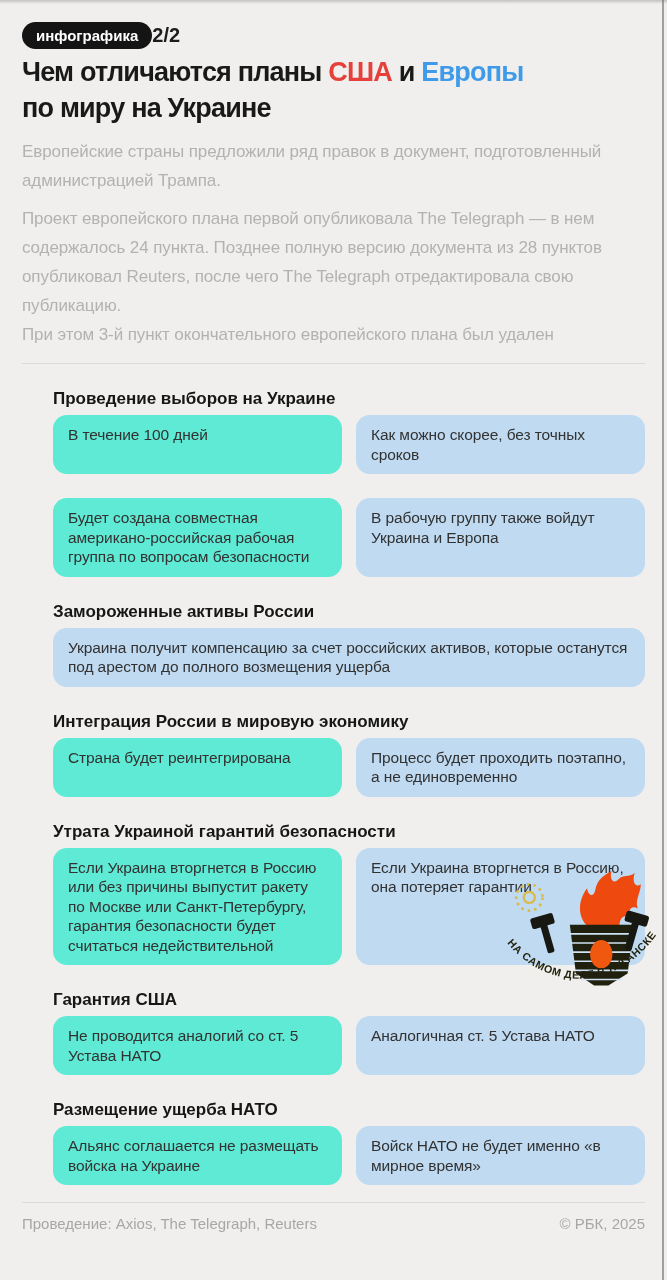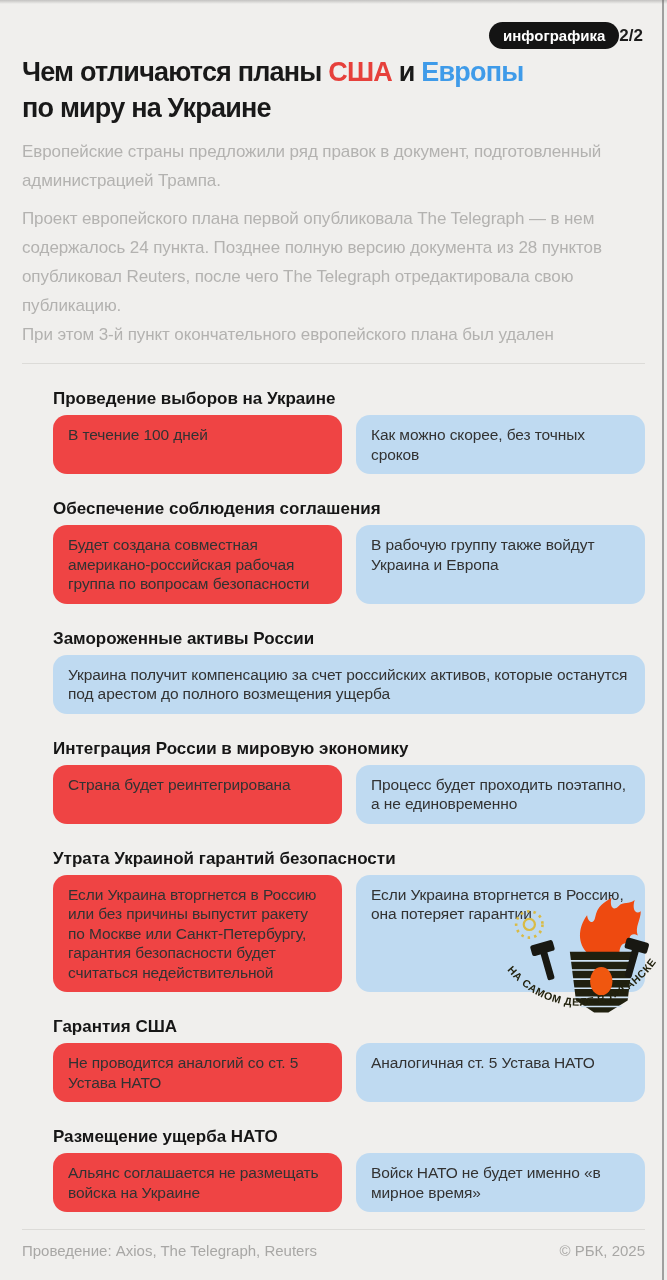--- a/index.html
+++ b/index.html
@@ -4,47 +4,47 @@
 <style>
   html,body{margin:0;padding:0;}
   body{
     width:667px;height:1280px;
     background:#F0EFED;
     font-family:"Liberation Sans",sans-serif;
     position:relative;overflow:hidden;
     color:#1a1a1a;
   }
   .content{padding:22px 22px 0 22px;}
-  .topbar{display:flex;justify-content:flex-end;align-items:center;}
+  .topbar{display:flex;justify-content:flex-start;align-items:center;}
   .badge{
     background:#141414;color:#ffffff;
     font-size:15px;font-weight:bold;
     padding:5px 14px;border-radius:16px;line-height:17px;
   }
-  .pageno{font-weight:bold;font-size:17px;color:#1c1c1c;padding-right:2px;}
+  .pageno{font-weight:bold;font-size:20px;color:#1c1c1c;padding-right:2px;}
   h1{
     margin:5px 0 0 0;
     font-size:27px;line-height:36px;font-weight:bold;
     letter-spacing:-0.8px;color:#191919;white-space:nowrap;
   }
   .us-accent{color:#E6403B;}
   .eu-accent{color:#3F9BE9;}
   .intro{margin-top:11px;color:#B3B2B0;font-size:17px;line-height:29px;letter-spacing:-0.1px;}
   .intro p{margin:0;}
   .intro .p2{margin-top:9px;}
   .divider{border:none;border-top:1px solid #DCDBD8;margin:14px 0 0 0;height:0;}
   .section{margin-top:24px;margin-left:31px;}
   .section-title{font-size:17px;line-height:21px;font-weight:bold;color:#161616;}
   .row{display:flex;gap:14px;margin-top:6px;align-items:stretch;}
   .cell{
     flex:1;border-radius:14px;padding:10px 15px;
     font-size:15.5px;line-height:19.5px;color:#323232;
     letter-spacing:-0.1px;
   }
-  .cell.us{background:#ef4444;}
+  .cell.us{background:#5eead4;}
   .cell.eu{background:#BFDAF1;position:relative;}
   .footer-divider{border:none;border-top:1px solid #DCDBD8;margin:17px 0 0 0;height:0;}
   .footer{
     display:flex;justify-content:space-between;
     margin-top:11px;color:#A8A7A5;font-size:15px;line-height:19px;
   }
   .watermark{
     position:absolute;right:-12px;top:22px;
     width:152px;height:142px;z-index:2;pointer-events:none;
   }
@@ -81,21 +81,20 @@
 
   <div class="section">
     <div class="section-title">Проведение выборов на Украине</div>
     <div class="row">
       <div class="cell us">В течение 100 дней</div>
       <div class="cell eu">Как можно скорее, без точных сроков</div>
     </div>
   </div>
 
   <div class="section">
-    <div class="section-title">Обеспечение соблюдения соглашения</div>
     <div class="row">
       <div class="cell us">Будет создана совместная американо-российская рабочая группа по вопросам безопасности</div>
       <div class="cell eu">В рабочую группу также войдут Украина и Европа</div>
     </div>
   </div>
 
   <div class="section">
     <div class="section-title">Замороженные активы России</div>
     <div class="row">
       <div class="cell eu">Украина получит компенсацию за счет российских активов, которые останутся под арестом до полного возмещения ущерба</div>

